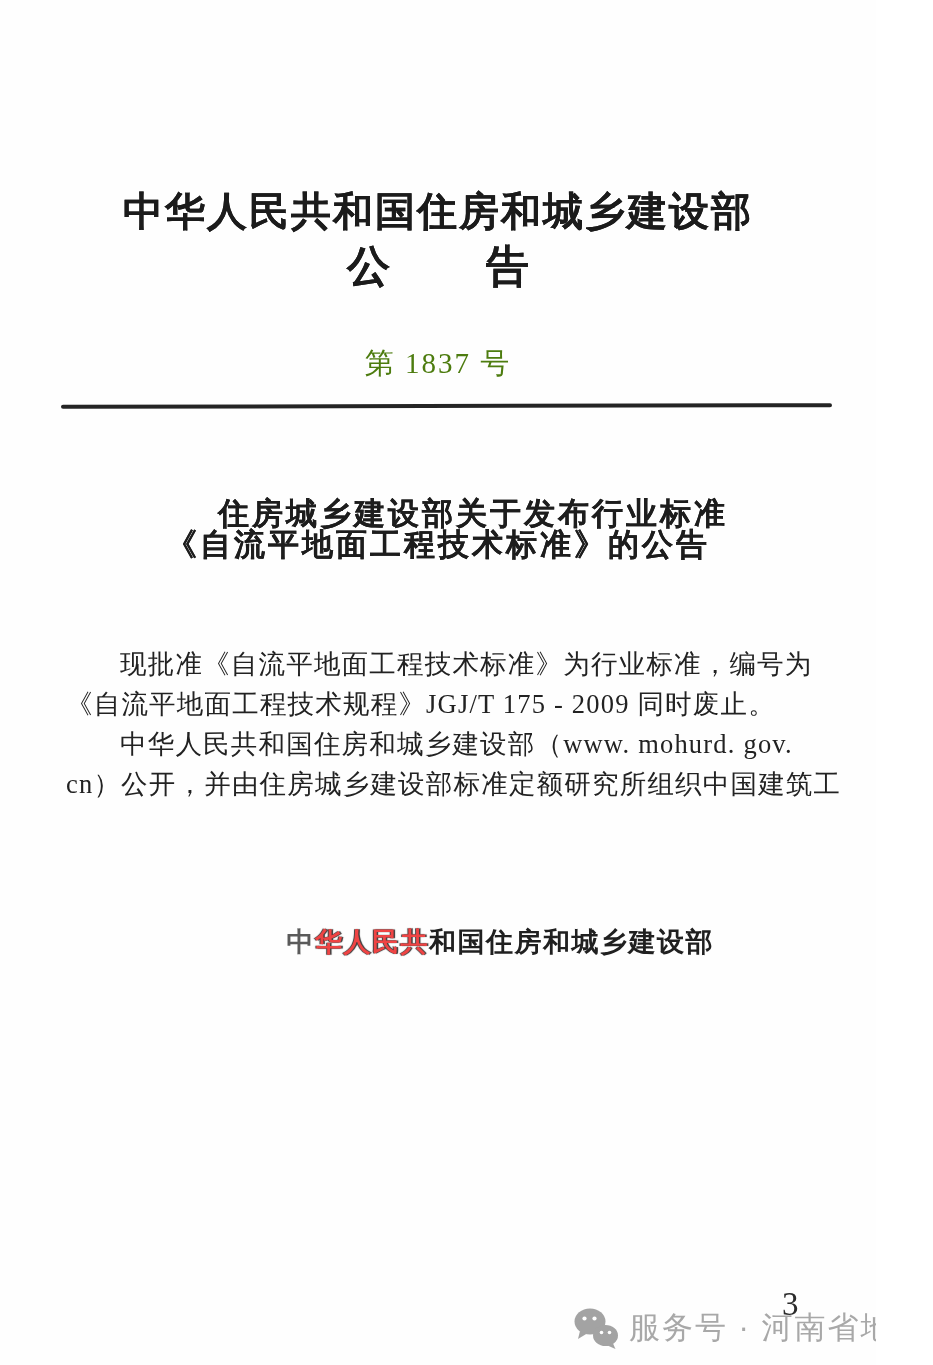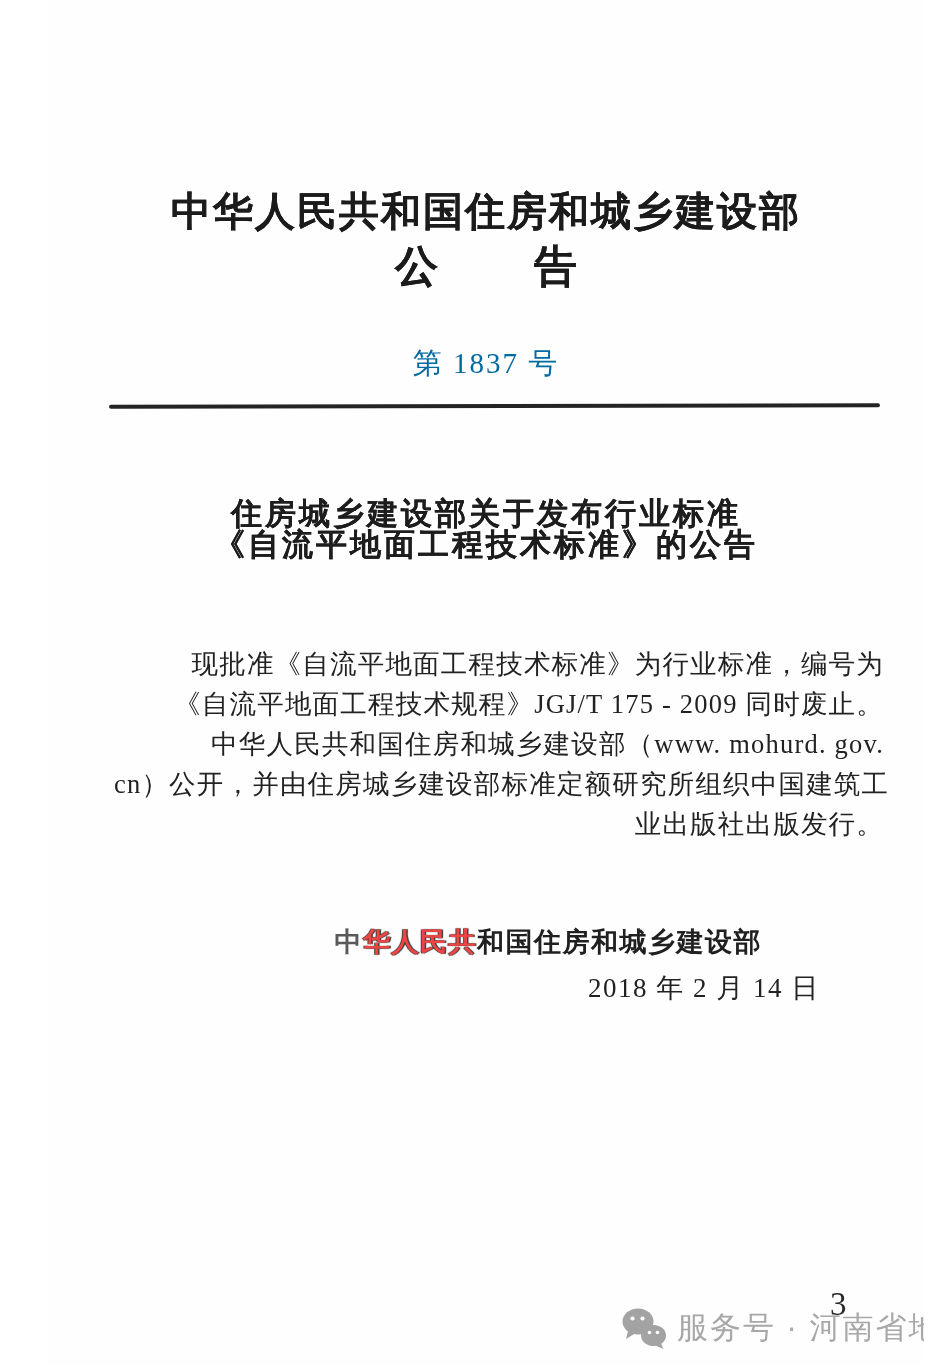--- a/index.html
+++ b/index.html
@@ -8,21 +8,20 @@
     background: #ffffff;
   }
   #page {
     position: relative;
     width: 876px;
     height: 1365px;
     background: #fefefe;
     overflow: hidden;
     font-family: "Liberation Serif", "DejaVu Serif", serif;
     color: #1e1e1e;
-    margin-left: 48px;
   }
   
   .ministry-title {
     position: absolute;
     top: 184px;
     left: 0;
     width: 100%;
     text-align: center;
     font-size: 40px;
     font-weight: bold;
@@ -44,21 +43,21 @@
     text-shadow: 0 0 0.6px #1b1b1b;
   }
   .doc-number {
     position: absolute;
     top: 344px;
     left: 0;
     width: 100%;
     text-align: center;
     font-size: 29px;
     letter-spacing: 2px;
-    color: #0369a1;
+    color: #4d7c0f;
   }
   .header-rule {
     position: absolute;
     top: 404px;
     left: 61px;
     width: 771px;
     height: 4px;
     background: #242424;
     transform: rotate(-0.12deg);
     border-radius: 2px;
@@ -68,34 +67,34 @@
     position: absolute;
     left: 0;
     width: 100%;
     text-align: center;
     font-size: 31px;
     font-weight: bold;
     letter-spacing: 3px;
     color: #1d1d1d;
     text-shadow: 0 0 0.5px #1d1d1d;
   }
-  .subtitle.line1 { top: 493px; }
+  .subtitle.line1 { top: 493px; padding-left: 35px; }
   .subtitle.line2 { top: 524px; }
   
   .body-text {
     position: absolute;
     top: 644px;
     left: 66px;
     width: 770px;
     font-size: 26.5px;
     line-height: 40px;
     letter-spacing: 1.2px;
     color: #222;
   }
-  .body-line { white-space: nowrap; text-align: right; }
+  .body-line { white-space: nowrap; }
   .body-line.indent { padding-left: 54px; }
   
   .signature {
     position: absolute;
     top: 924px;
     right: 162px;
     font-size: 27px;
     font-weight: bold;
     letter-spacing: 1.5px;
     color: #202020;
@@ -159,28 +158,26 @@
   <div class="header-rule"></div>
 
   <div class="subtitle line1">住房城乡建设部关于发布行业标准</div>
   <div class="subtitle line2">《自流平地面工程技术标准》的公告</div>
 
   <div class="body-text">
     <div class="body-line indent">现批准《自流平地面工程技术标准》为行业标准，编号为</div>
     <div class="body-line">《自流平地面工程技术规程》JGJ/T 175 - 2009 同时废止。</div>
     <div class="body-line indent">中华人民共和国住房和城乡建设部（www. mohurd. gov.</div>
     <div class="body-line">cn）公开，并由住房城乡建设部标准定额研究所组织中国建筑工</div>
-    <div class="body-line">业出版社出版发行。</div>
   </div>
 
   <div class="signature">
     <span class="faint">中</span><span class="smudged">华人民共</span><span>和国住房和城乡建设部</span>
   </div>
 
-  <div class="issue-date">2018 年 2 月 14 日</div>
 
   <div class="page-number">3</div>
 
   <div class="watermark">
     <svg class="wechat-icon" viewBox="0 0 46 42" xmlns="http://www.w3.org/2000/svg" aria-hidden="true">
       <ellipse cx="17" cy="14.5" rx="15.5" ry="13" fill="#a3a3a3"></ellipse>
       <polygon points="7,24 5,32 14,26.5" fill="#a3a3a3"></polygon>
       <circle cx="11.5" cy="11.5" r="2.1" fill="#fefefe"></circle>
       <circle cx="21.5" cy="11.5" r="2.1" fill="#fefefe"></circle>
       <ellipse cx="32.5" cy="28.5" rx="12.5" ry="10.5" fill="#a3a3a3"></ellipse>

